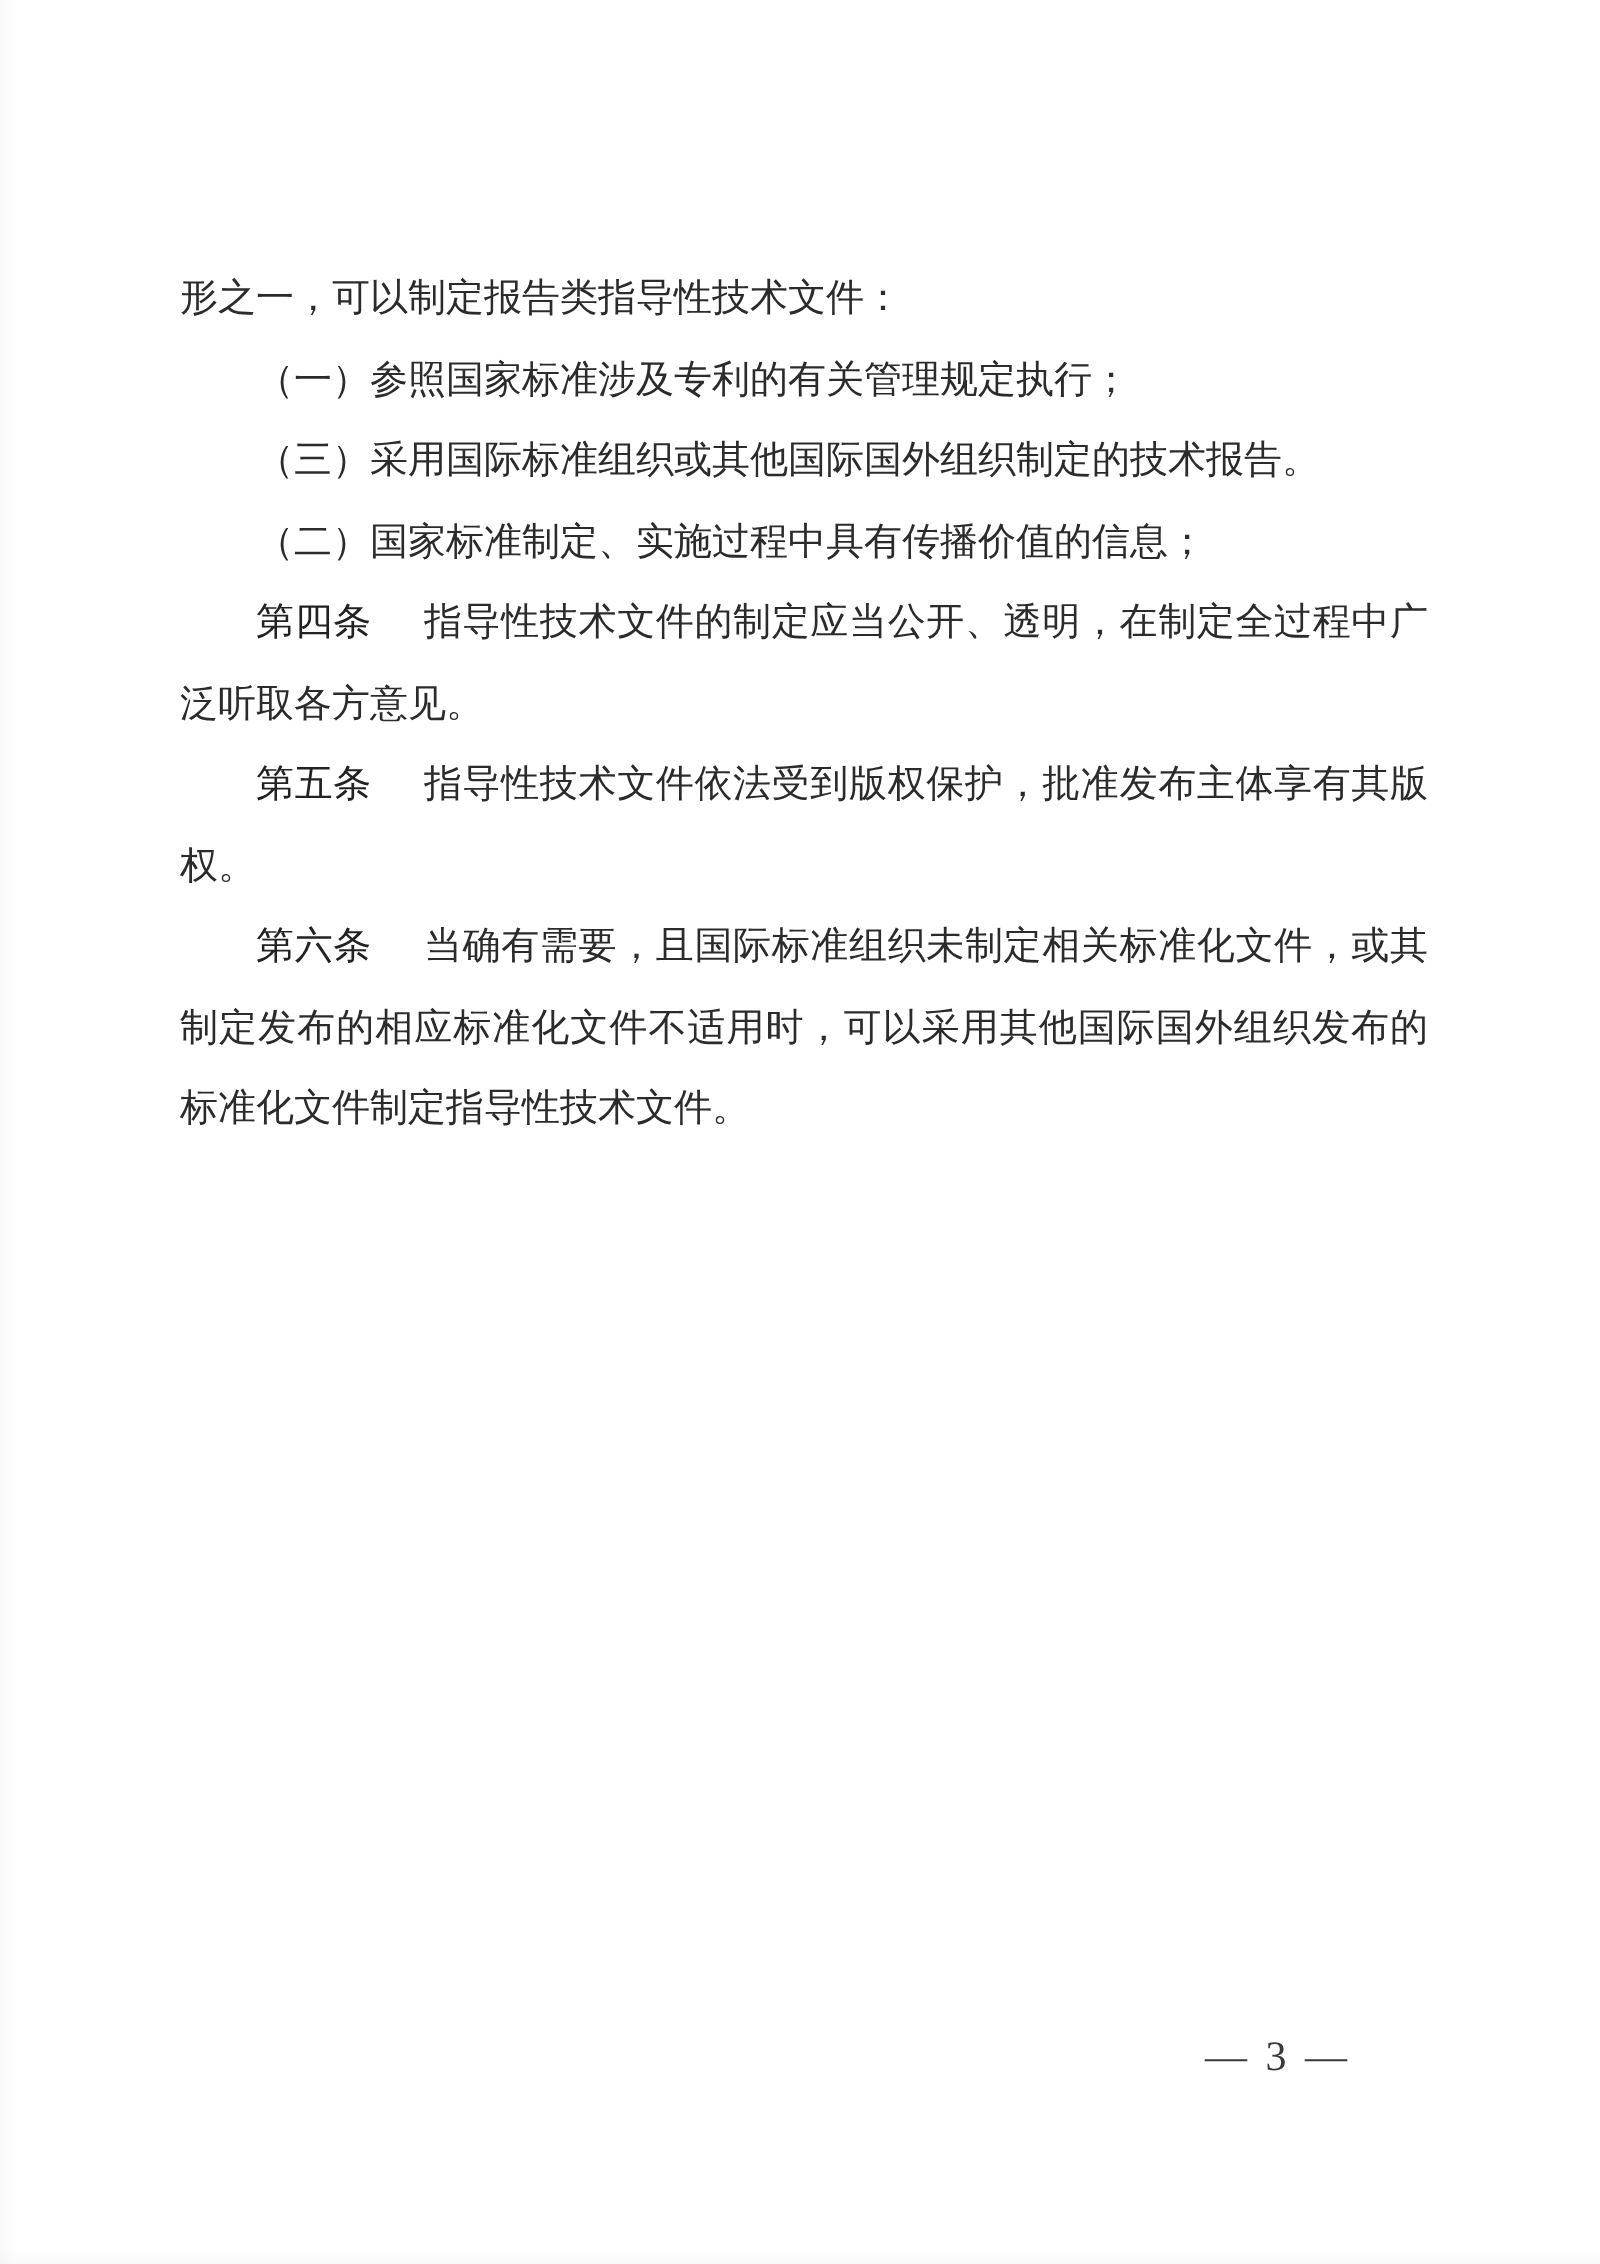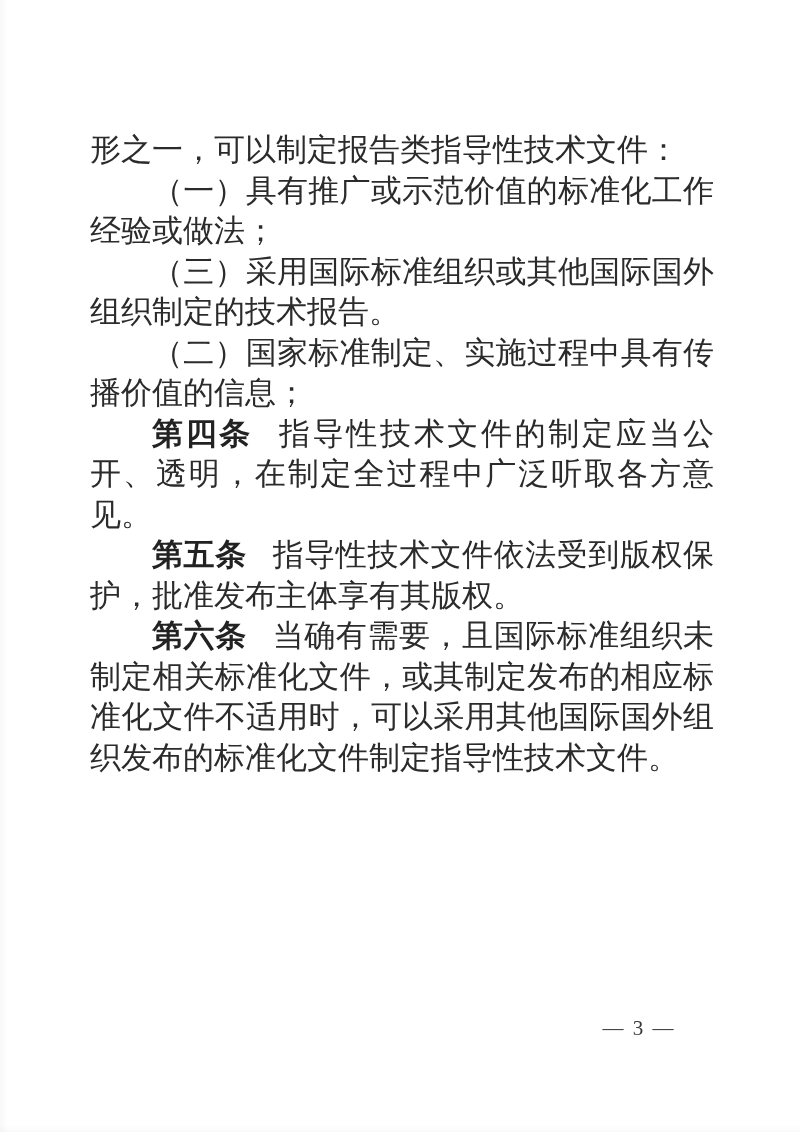--- a/index.html
+++ b/index.html
@@ -20,37 +20,37 @@
     background:
       linear-gradient(to right, rgba(120,120,120,0.05), rgba(255,255,255,0) 8px),
       linear-gradient(to top, rgba(120,120,120,0.04), rgba(255,255,255,0) 8px),
       #ffffff;
   }
   .doc-body {
     position: absolute;
     left: 90px;
     top: 130px;
     width: 624px;
-    font-size: 31px;
+    font-size: 19px;
     line-height: 40.5px;
     color: #2b2b2b;
     text-align: justify;
     text-justify: inter-character;
   }
   .para {
     margin: 0;
     padding: 0;
     text-indent: 2em;
   }
   .para.no-indent {
     text-indent: 0;
   }
   .article-num {
     font-family: "Liberation Sans", "DejaVu Sans", sans-serif;
-    font-weight: bold;
+    font-weight: normal;
     color: #222222;
     margin-right: 26px;
   }
   .page-number {
     position: absolute;
     top: 1016px;
     left: 594px;
     width: 90px;
     font-size: 21px;
     letter-spacing: 2px;
@@ -59,21 +59,21 @@
     white-space: nowrap;
   }
 </style>
 </head>
 <body>
 
 <div class="scan-page">
 
   <div class="doc-body" id="doc-body">
       <p class="para no-indent">形之一，可以制定报告类指导性技术文件：</p>
-      <p class="para">（一）具有推广或示范价值的标准化工作经验或做法；</p>
+      <p class="para">（一）参照国家标准涉及专利的有关管理规定执行；</p>
       <p class="para">（三）采用国际标准组织或其他国际国外组织制定的技术报告。</p>
       <p class="para">（二）国家标准制定、实施过程中具有传播价值的信息；</p>
       <p class="para"><span class="article-num">第四条</span>指导性技术文件的制定应当公开、透明，在制定全过程中广泛听取各方意见。</p>
       <p class="para"><span class="article-num">第五条</span>指导性技术文件依法受到版权保护，批准发布主体享有其版权。</p>
       <p class="para"><span class="article-num">第六条</span>当确有需要，且国际标准组织未制定相关标准化文件，或其制定发布的相应标准化文件不适用时，可以采用其他国际国外组织发布的标准化文件制定指导性技术文件。</p>
     </div>
 
   <div class="page-number">— 3 —</div>
 
 </div>

